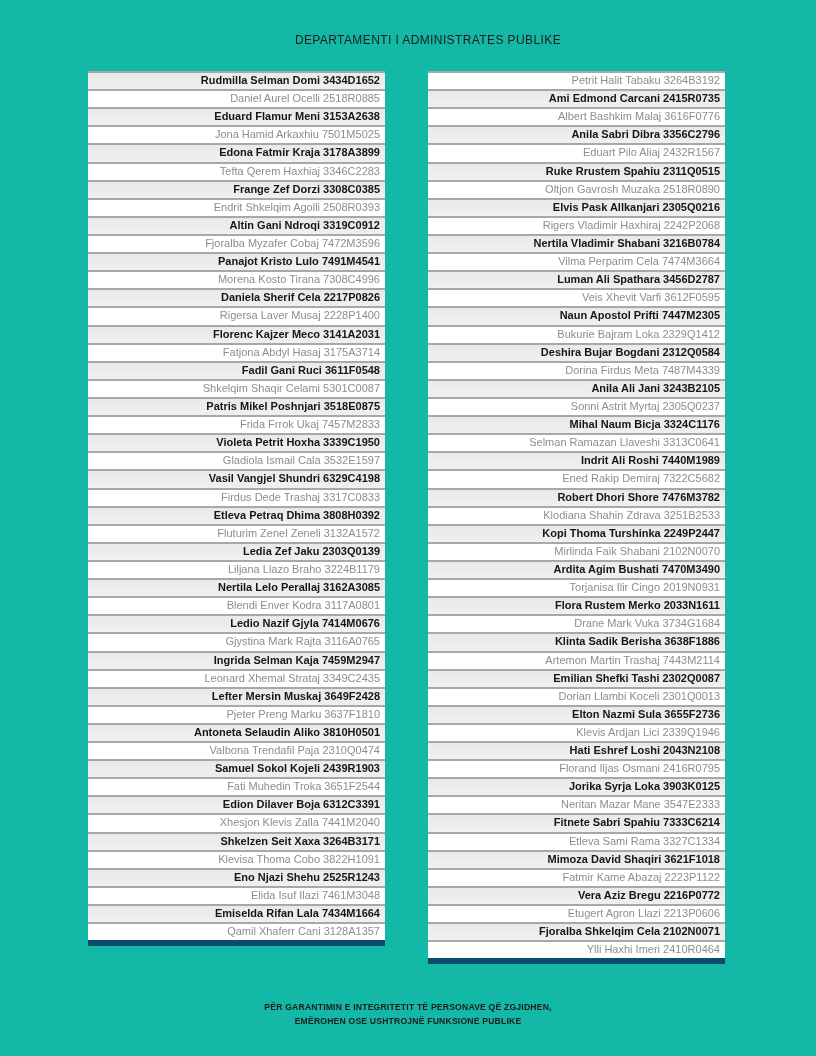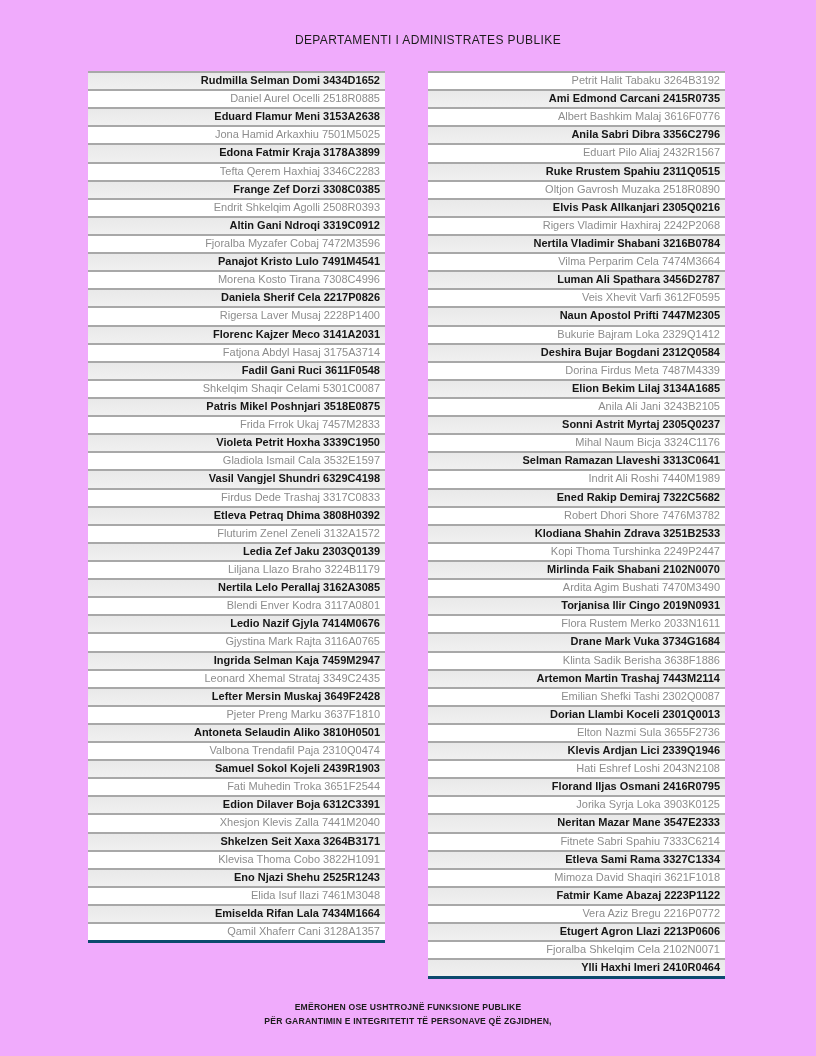--- a/index.html
+++ b/index.html
@@ -1,42 +1,42 @@
 <!DOCTYPE html>
 <html><head>
 <meta charset="utf-8">
 <style>
   * { margin: 0; padding: 0; box-sizing: border-box; }
   html, body { background: #ffffff; }
   .page {
     position: relative;
     width: 816px;
     height: 1056px;
-    background: #f0abfc;
+    background: #14b8a6;
     font-family: "Liberation Sans", sans-serif;
     overflow: hidden;
   }
   .doc-title {
     position: absolute;
     top: 33px;
     left: 0;
     width: 100%;
     text-align: center;
     text-indent: 40px;
     font-size: 12px;
     letter-spacing: 0.4px;
     color: #1c1c1c;
     font-weight: 400;
     white-space: nowrap;
   }
   .names-table {
     position: absolute;
     top: 71px;
     width: 297px;
-    border-bottom: 3px solid #0c4a6e;
+    border-bottom: 6px solid #0c4a6e;
   }
   .names-table.left  { left: 88px;  }
   .names-table.right { left: 428px; }
   .row {
     height: 18.12px;
     border-top: 2px solid #a8a8a8;
     font-size: 11px;
     line-height: 15.8px;
     text-align: right;
     padding-right: 5px;
@@ -134,21 +134,20 @@
       <div class="row">Elvis Pask Allkanjari 2305Q0216</div>
       <div class="row">Rigers Vladimir Haxhiraj 2242P2068</div>
       <div class="row">Nertila Vladimir Shabani 3216B0784</div>
       <div class="row">Vilma Perparim Cela 7474M3664</div>
       <div class="row">Luman Ali Spathara 3456D2787</div>
       <div class="row">Veis Xhevit Varfi 3612F0595</div>
       <div class="row">Naun Apostol Prifti 7447M2305</div>
       <div class="row">Bukurie Bajram Loka 2329Q1412</div>
       <div class="row">Deshira Bujar Bogdani 2312Q0584</div>
       <div class="row">Dorina Firdus Meta 7487M4339</div>
-      <div class="row">Elion Bekim Lilaj 3134A1685</div>
       <div class="row">Anila Ali Jani 3243B2105</div>
       <div class="row">Sonni Astrit Myrtaj 2305Q0237</div>
       <div class="row">Mihal Naum Bicja 3324C1176</div>
       <div class="row">Selman Ramazan Llaveshi 3313C0641</div>
       <div class="row">Indrit Ali Roshi 7440M1989</div>
       <div class="row">Ened Rakip Demiraj 7322C5682</div>
       <div class="row">Robert Dhori Shore 7476M3782</div>
       <div class="row">Klodiana Shahin Zdrava 3251B2533</div>
       <div class="row">Kopi Thoma Turshinka 2249P2447</div>
       <div class="row">Mirlinda Faik Shabani 2102N0070</div>
@@ -170,17 +169,17 @@
       <div class="row">Etleva Sami Rama 3327C1334</div>
       <div class="row">Mimoza David Shaqiri 3621F1018</div>
       <div class="row">Fatmir Kame Abazaj 2223P1122</div>
       <div class="row">Vera Aziz Bregu 2216P0772</div>
       <div class="row">Etugert Agron Llazi 2213P0606</div>
       <div class="row">Fjoralba Shkelqim Cela 2102N0071</div>
       <div class="row">Ylli Haxhi Imeri 2410R0464</div>
     </div>
 
   <div class="doc-footer">
+    <div>PËR GARANTIMIN E INTEGRITETIT TË PERSONAVE QË ZGJIDHEN,</div>
     <div>EMËROHEN OSE USHTROJNË FUNKSIONE PUBLIKE</div>
-    <div>PËR GARANTIMIN E INTEGRITETIT TË PERSONAVE QË ZGJIDHEN,</div>
   </div>
 
 </div>
 
 </body></html>

